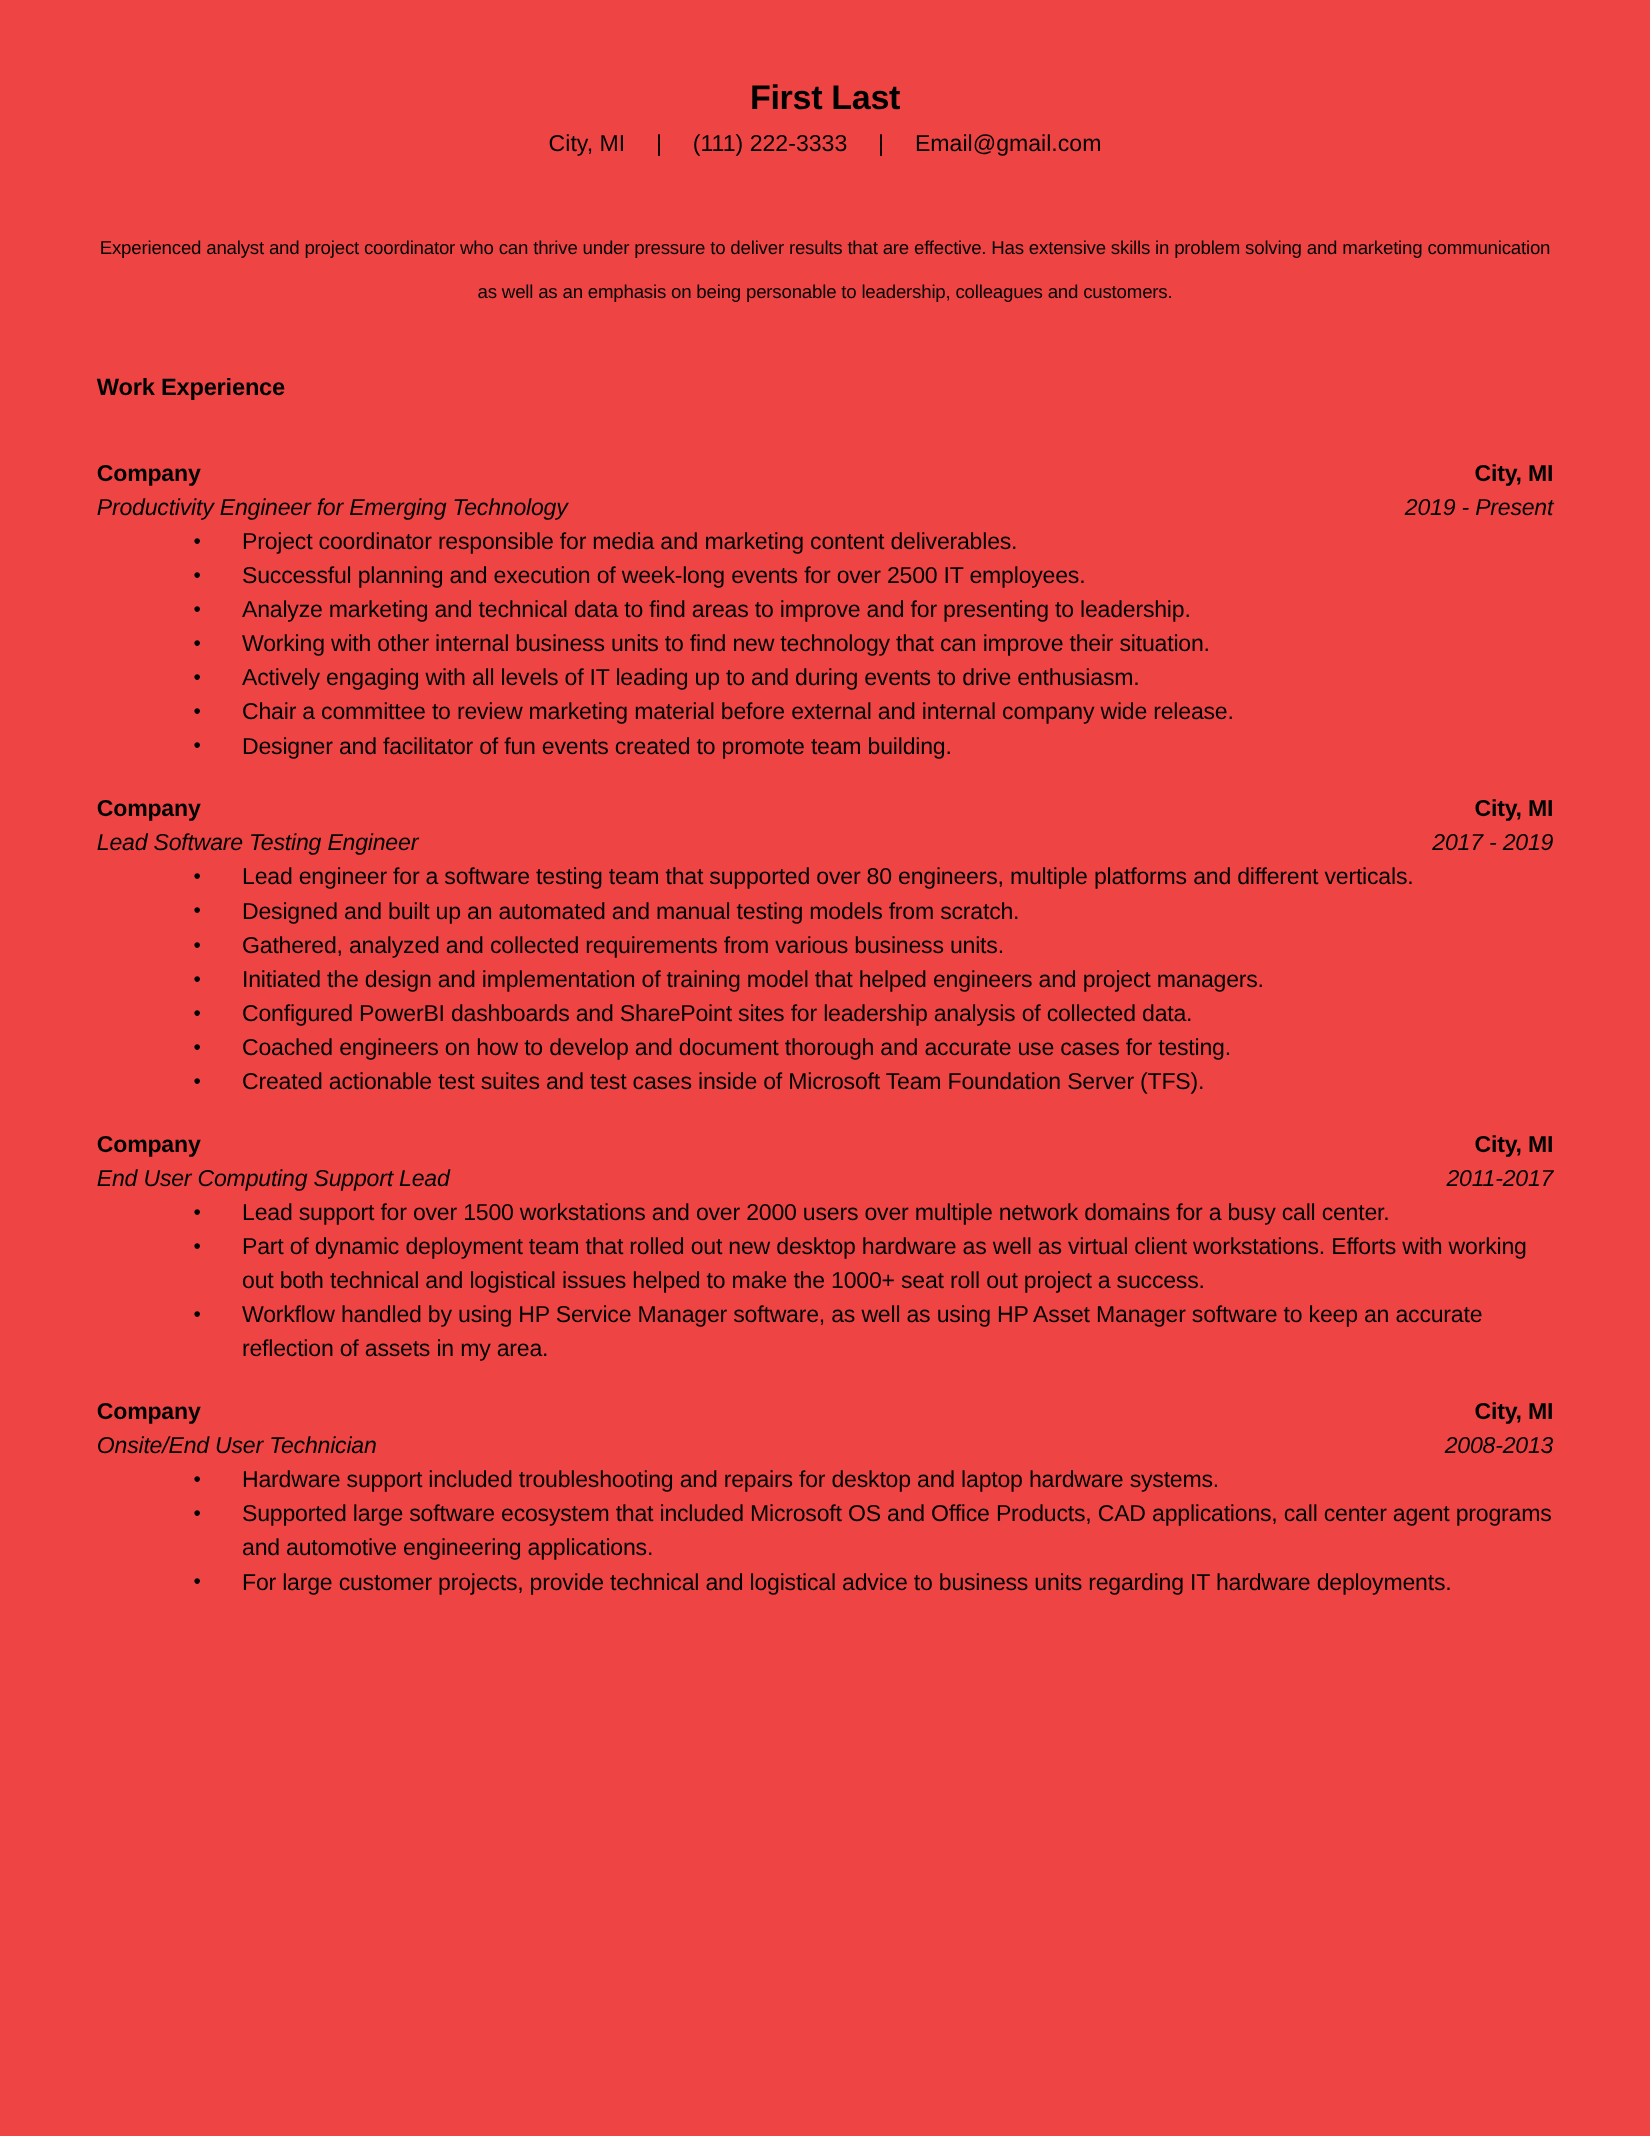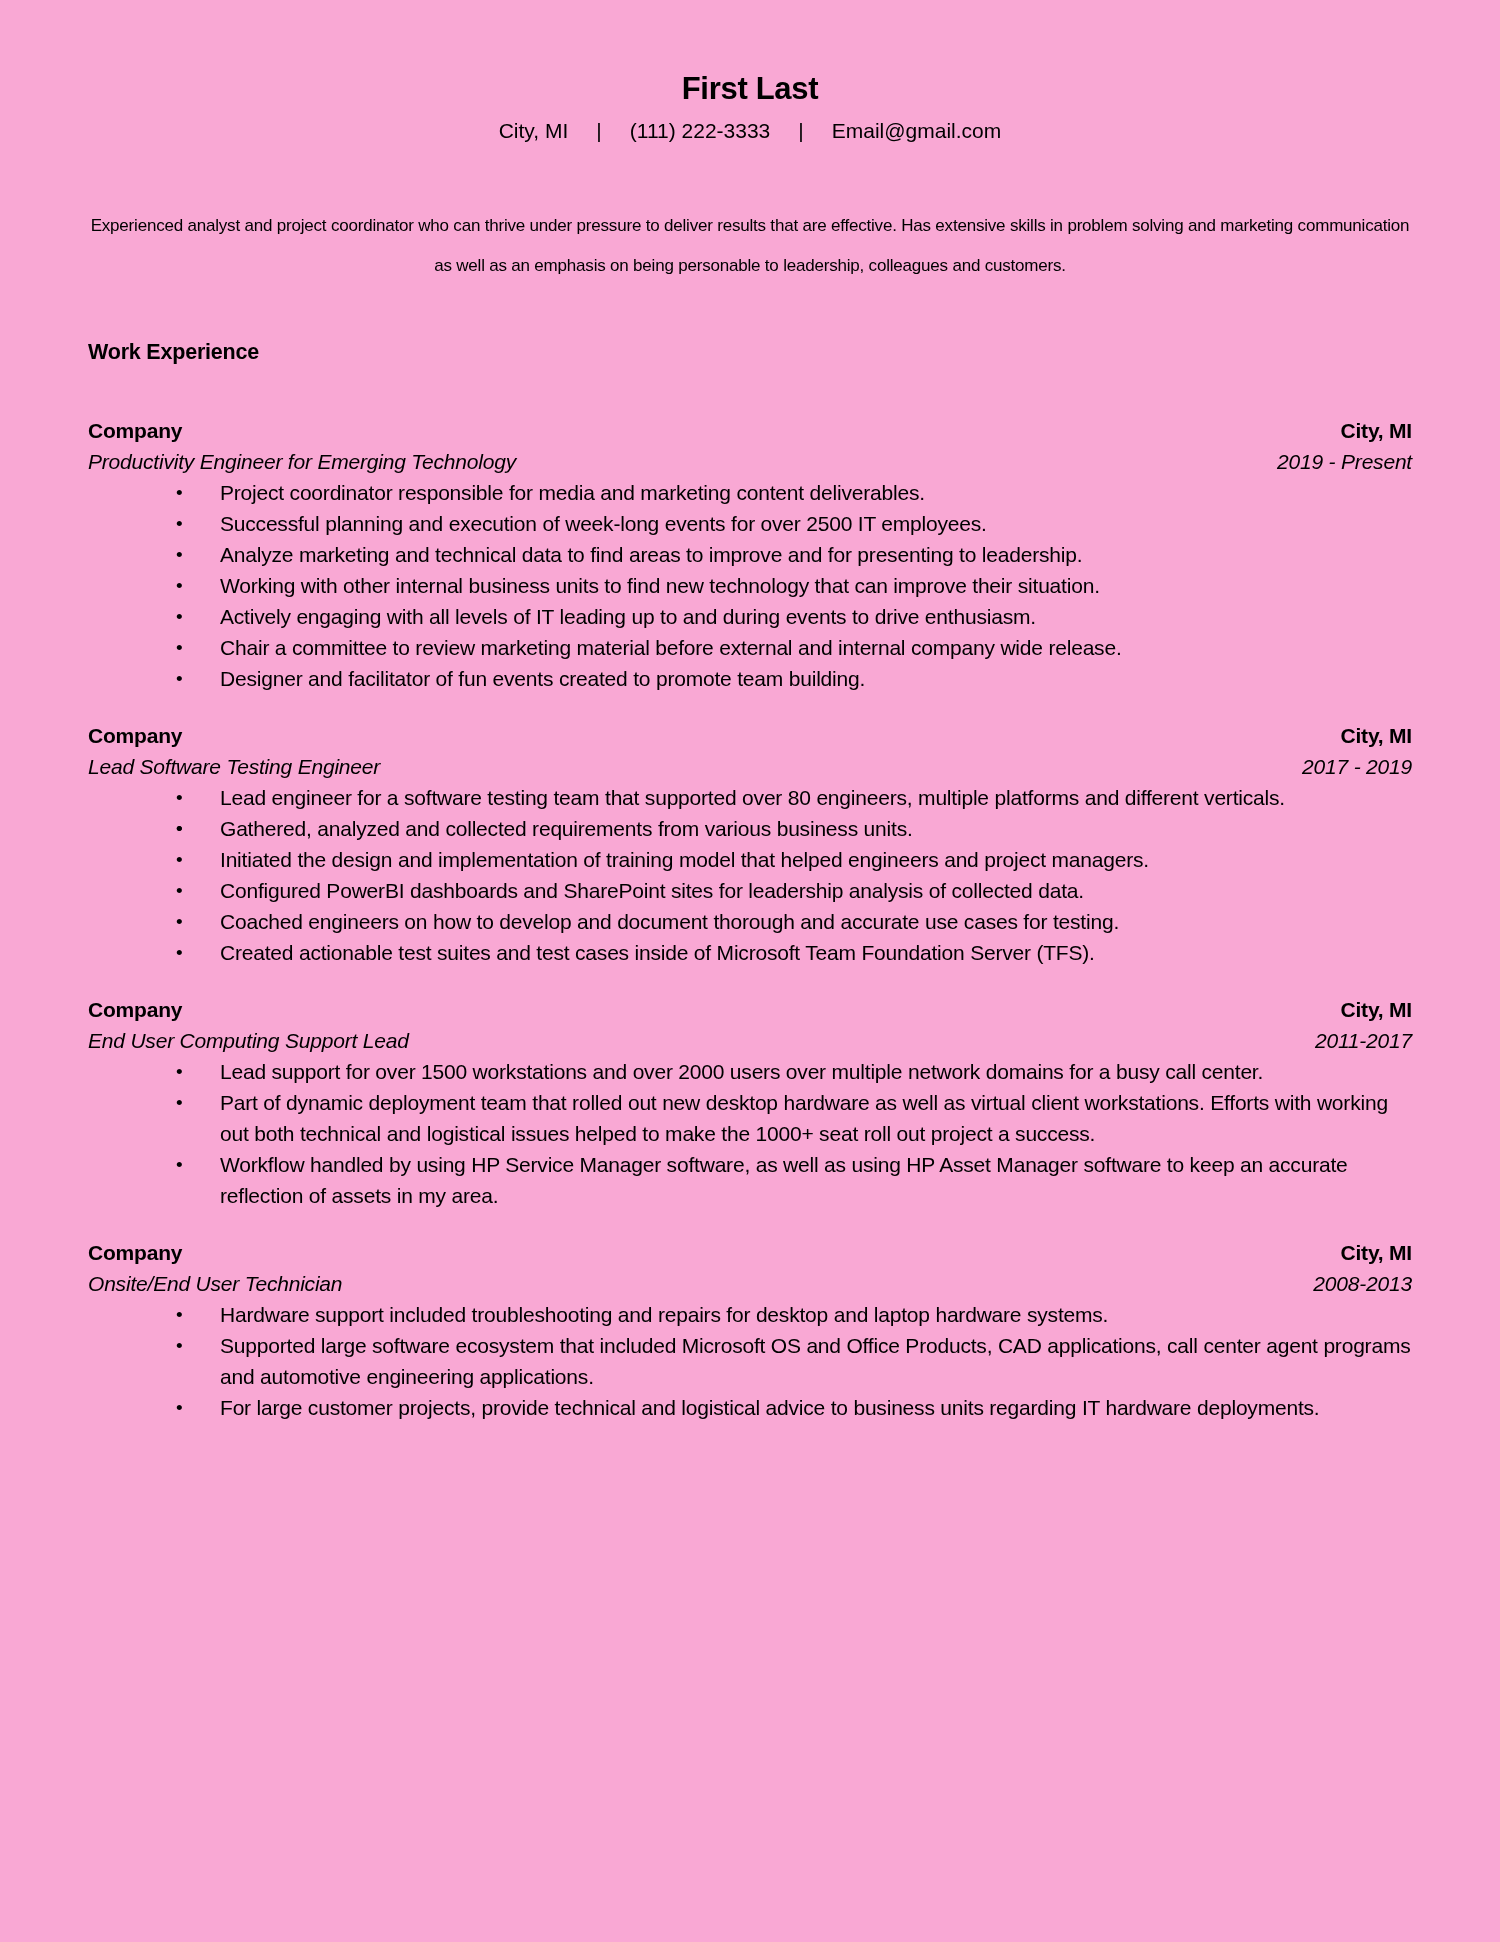--- a/index.html
+++ b/index.html
@@ -1,20 +1,20 @@
 <!DOCTYPE html>
 <html><head>
 <meta charset="utf-8">
 <style>
   html, body { margin: 0; padding: 0; background: #ffffff; }
   .page {
     width: 1500px;
     height: 1942px;
     box-sizing: border-box;
-    background: #f9a8d4;
+    background: #ef4444;
     color: #000000;
     font-family: "Liberation Sans", sans-serif;
     padding: 70px 88px 0 88px;
     overflow: hidden;
   }
   
   .name {
     text-align: center;
     font-size: 31px;
     font-weight: bold;
@@ -125,21 +125,21 @@
       <div class="job-row row-bold">
         <span class="left">Company</span>
         <span class="right">City, MI</span>
       </div>
       <div class="job-row row-italic">
         <span class="left">Lead Software Testing Engineer</span>
         <span class="right">2017 - 2019</span>
       </div>
       <ul class="bullets">
         <li><span class="dot">•</span><span>Lead engineer for a software testing team that supported over 80 engineers, multiple platforms and different verticals.</span></li>
-        <li><span class="dot">•</span></li>
+        <li><span class="dot">•</span><span>Designed and built up an automated and manual testing models from scratch.</span></li>
         <li><span class="dot">•</span><span>Gathered, analyzed and collected requirements from various business units.</span></li>
         <li><span class="dot">•</span><span>Initiated the design and implementation of training model that helped engineers and project managers.</span></li>
         <li><span class="dot">•</span><span>Configured PowerBI dashboards and SharePoint sites for leadership analysis of collected data.</span></li>
         <li><span class="dot">•</span><span>Coached engineers on how to develop and document thorough and accurate use cases for testing.</span></li>
         <li><span class="dot">•</span><span>Created actionable test suites and test cases inside of Microsoft Team Foundation Server (TFS).</span></li>
       </ul>
     </div>
 
     <div class="job">
       <div class="job-row row-bold">

